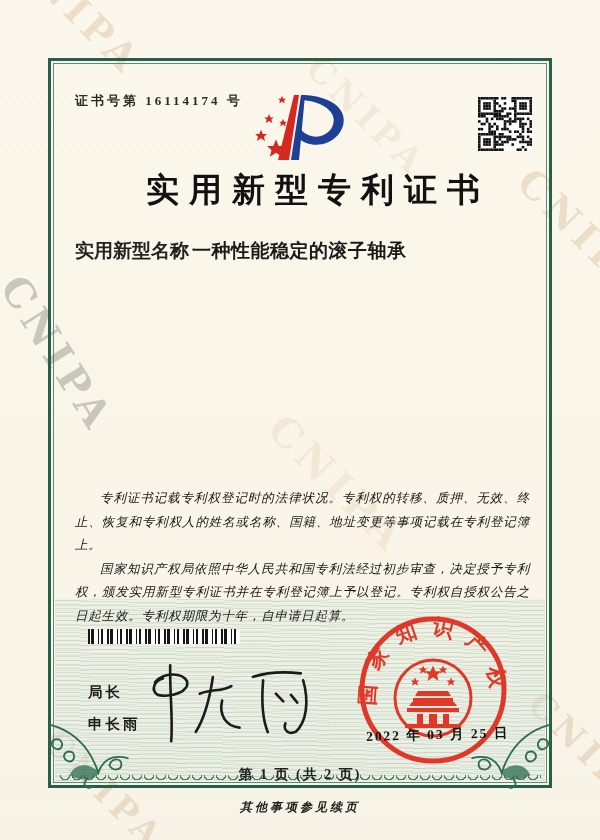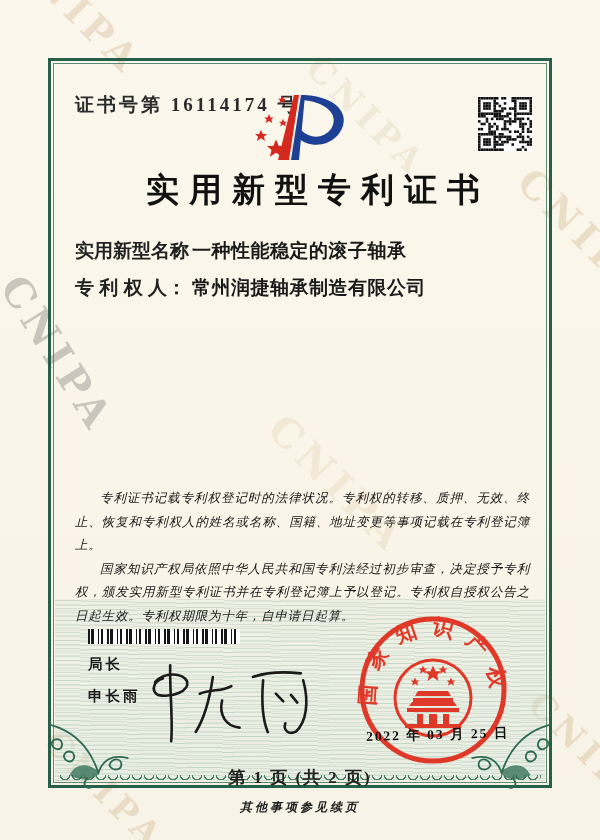--- a/index.html
+++ b/index.html
@@ -23,21 +23,21 @@
        repeating-linear-gradient(-1.2deg, rgba(86,140,110,0.10) 0 1px, rgba(86,140,110,0) 1px 5px),
        linear-gradient(180deg, rgba(222,234,224,0.35), rgba(222,234,224,0.55));}
   .scallop{position:absolute;left:8px;right:8px;bottom:3px;height:7px;
      background:radial-gradient(circle 6px at 6px 0px, rgba(0,0,0,0) 4.2px, rgba(46,107,82,.85) 4.2px 5.4px, rgba(0,0,0,0) 5.4px);
      background-size:12px 7px;background-repeat:repeat-x;}
   .flourish{position:absolute;width:92px;height:92px;}
   .flourish.bl{left:-6px;bottom:-8px;}
   .flourish.br{right:-6px;bottom:-8px;transform:scaleX(-1);}
 
   
-  .certno{position:absolute;left:75px;top:92px;font-size:19px;letter-spacing:3px;font-weight:600;color:#2b2b2b;}
+  .certno{position:absolute;left:75px;top:92px;font-size:13px;letter-spacing:3px;font-weight:600;color:#2b2b2b;}
   .logo{position:absolute;left:238px;top:88px;width:130px;height:78px;}
   .qr{position:absolute;left:478px;top:97px;width:54px;height:54px;background:#fff;}
   .title{position:absolute;left:0;top:168px;width:100%;text-align:center;
          font-size:33px;font-weight:bold;letter-spacing:10px;color:#111;padding-left:18px;}
 
   
   .fields{position:absolute;left:75px;top:242px;right:74px;font-size:19px;}
   .row{height:37px;line-height:18px;white-space:nowrap;}
   .flabel{display:inline-block;width:92px;text-align:justify;text-align-last:justify;font-weight:600;color:#222;vertical-align:top;}
   .colon{font-weight:600;margin-right:6px;}
@@ -46,26 +46,26 @@
   .pair2 .flabel{width:84px;}
 
   
   .paras{position:absolute;left:75px;right:70px;top:487px;}
   .paras p{margin:0;text-indent:2em;font-size:12.5px;line-height:1.88;font-style:italic;
            font-weight:500;color:#161616;text-align:justify;letter-spacing:0.8px;}
 
   
   .barcode{position:absolute;left:88px;top:629px;width:152px;height:15px;
      background:repeating-linear-gradient(90deg,#161616 0 2px,#fdfdfd 2px 3px,#161616 3px 6px,#fdfdfd 6px 10px,#161616 10px 11px,#fdfdfd 11px 13px,#161616 13px 15px,#fdfdfd 15px 19px);}
-  .director{position:absolute;left:88px;top:648px;font-size:14.5px;font-weight:600;line-height:32px;color:#1b1b1b;letter-spacing:3px;}
+  .director{position:absolute;left:88px;top:676px;font-size:14.5px;font-weight:600;line-height:32px;color:#1b1b1b;letter-spacing:3px;}
   .signature{position:absolute;left:142px;top:648px;width:185px;height:100px;}
   .seal{position:absolute;left:355px;top:612px;width:156px;height:156px;opacity:0.92;}
   .seal-date{position:absolute;left:366px;top:726px;font-size:13.5px;font-weight:bold;color:#101010;letter-spacing:2px;transform:rotate(-1.5deg);}
 
-  .pagefoot{position:absolute;left:0;top:766px;width:100%;text-align:center;font-size:17px;font-weight:600;color:#222;letter-spacing:2px;}
+  .pagefoot{position:absolute;left:0;top:766px;width:100%;text-align:center;font-size:14px;font-weight:600;color:#222;letter-spacing:2px;}
   .contnote{position:absolute;left:0;top:799px;width:100%;text-align:center;font-size:12px;font-weight:700;font-style:italic;color:#222;letter-spacing:3px;}
 </style>
 </head>
 <body>
 
 <div class="page">
 
   <div class="wm tan" style="left:-8px;top:-14px;font-size:38px;">CNIPA</div>
   <div class="wm faint" style="left:290px;top:96px;font-size:34px;">CNIPA</div>
   <div class="wm grey" style="left:-30px;top:330px;font-size:40px;transform:rotate(58deg);">CNIPA</div>
@@ -348,23 +348,20 @@
         <rect x="16" y="20" width="1" height="1" fill="#111"></rect>
         <rect x="18" y="20" width="1" height="1" fill="#111"></rect>
       </svg></div>
 
   <div class="title">实用新型专利证书</div>
 
   <div class="fields">
     <div class="row">
       <span class="flabel">实用新型名称</span><span class="colon">：</span><span class="fvalue">一种性能稳定的滚子轴承</span>
     </div>
-    <div class="row">
-      <span class="flabel">专利权人</span><span class="colon">：</span><span class="fvalue">常州润捷轴承制造有限公司</span>
-    </div>
   </div>
 
   <div class="paras">
     <p>专利证书记载专利权登记时的法律状况。专利权的转移、质押、无效、终止、恢复和专利权人的姓名或名称、国籍、地址变更等事项记载在专利登记簿上。</p>
     <p>国家知识产权局依照中华人民共和国专利法经过初步审查，决定授予专利权，颁发实用新型专利证书并在专利登记簿上予以登记。专利权自授权公告之日起生效。专利权期限为十年，自申请日起算。</p>
   </div>
 
   <div class="barcode"></div>
 
   <div class="director">

